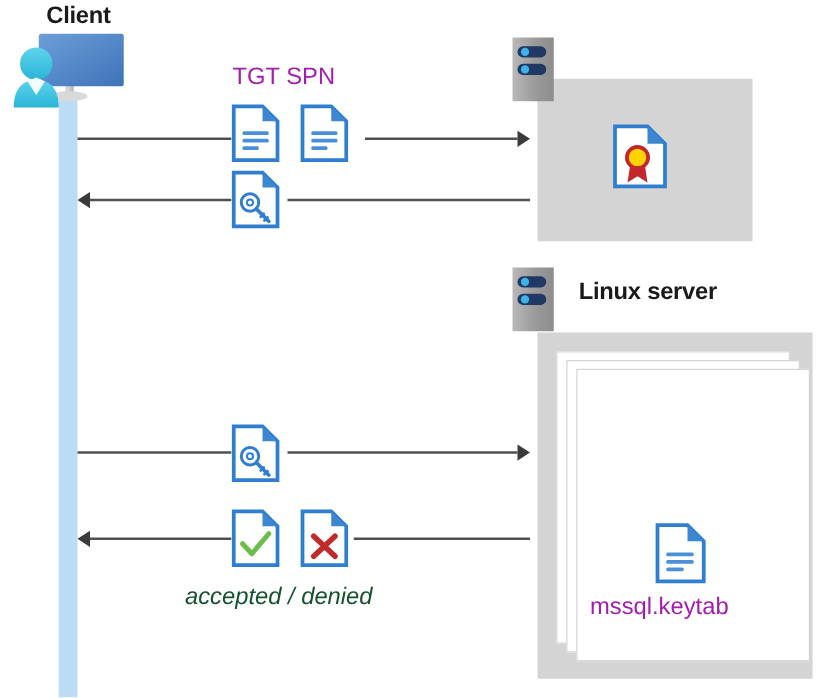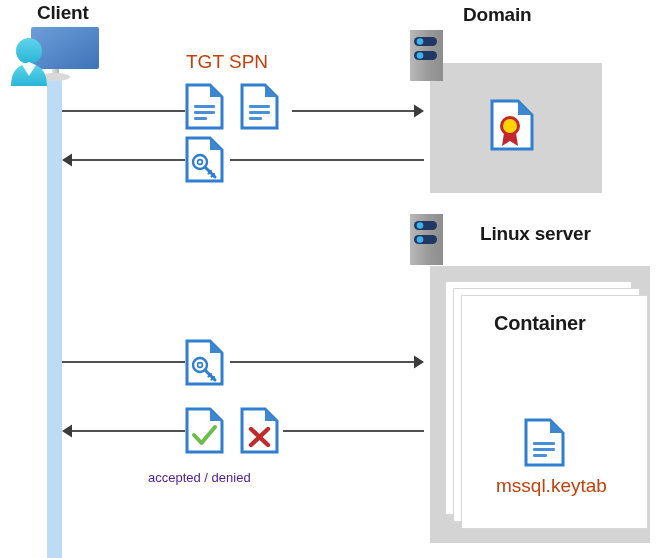--- a/index.html
+++ b/index.html
@@ -3,22 +3,22 @@
 <meta charset="utf-8">
 <style>
   html,body{margin:0;padding:0;background:#ffffff;}
   body{width:660px;height:558px;position:relative;overflow:hidden;
        font-family:"Liberation Sans","DejaVu Sans",sans-serif;color:#1a1a1a;}
   .stage{position:absolute;left:0;top:0;width:660px;height:558px;border-radius:20px;}
   .abs{position:absolute;}
 
   
   .ttl{font-weight:bold;font-size:19px;color:#1a1a1a;line-height:22px;letter-spacing:-.2px;}
-  .lbl{font-size:19px;color:#c2410c;line-height:22px;}
-  .cap{font-size:13px;color:#4c1d95;line-height:22px;}
+  .lbl{font-size:19px;color:#a21caf;line-height:22px;}
+  .cap{font-size:19px;color:#14532d;line-height:22px;font-style:italic;}
 
   
   .lifeline{background:#bcdcf5;}
 
   
   .graybox{background:#d4d4d4;}
   .card{background:#ffffff;border:1px solid #d6d6d6;box-shadow:0 0 0 0 rgba(0,0,0,0);}
 
   
   .srv{width:33px;height:51px;}
@@ -78,21 +78,20 @@
         </linearGradient>
       </defs>
       <rect x="0" y="0" width="33" height="51" fill="url(#srvG1)"></rect>
       <rect x="4" y="7" width="23" height="9" rx="4.5" fill="#1f3864"></rect>
       <circle cx="10" cy="11.5" r="3.3" fill="#3fb3e8"></circle>
       <rect x="4" y="21" width="23" height="9" rx="4.5" fill="#1f3864"></rect>
       <circle cx="10" cy="25.5" r="3.3" fill="#3fb3e8"></circle>
     </svg>
   </div>
 
-  <div class="abs ttl" style="left:463px;top:4px;">Domain</div>
 
   <div class="abs" style="left:490px;top:99px;">
     <svg width="44" height="52" viewBox="0 0 44 52">
       <path d="M2 2 H28 L42 16 V50 H2 Z" fill="#ffffff" stroke="#2f7ed0" stroke-width="3"></path>
       <path d="M28 2 L42 16 H28 Z" fill="#3c87cf"></path>
       <circle cx="20" cy="27" r="8.5" fill="#ffd200" stroke="#c1272d" stroke-width="3"></circle>
       <path d="M14 34 L12 47 L20 42 L28 47 L26 34 Z" fill="#c1272d"></path>
       <circle cx="20" cy="27" r="3.6" fill="#ffffff" opacity=".0"></circle>
     </svg>
   </div>
@@ -102,40 +101,39 @@
   <div class="abs" style="left:410px;top:214px;">
     <svg class="srv" viewBox="0 0 33 51">
       <rect x="0" y="0" width="33" height="51" fill="url(#srvG1)"></rect>
       <rect x="4" y="7" width="23" height="9" rx="4.5" fill="#1f3864"></rect>
       <circle cx="10" cy="11.5" r="3.3" fill="#3fb3e8"></circle>
       <rect x="4" y="21" width="23" height="9" rx="4.5" fill="#1f3864"></rect>
       <circle cx="10" cy="25.5" r="3.3" fill="#3fb3e8"></circle>
     </svg>
   </div>
 
-  <div class="abs ttl" style="left:480px;top:223px;text-align:right;">Linux server</div>
+  <div class="abs ttl" style="left:463px;top:223px;text-align:right;">Linux server</div>
 
   <div class="abs card" style="left:445px;top:281px;width:185px;height:232px;"></div>
   <div class="abs card" style="left:453px;top:288px;width:185px;height:232px;"></div>
   <div class="abs card" style="left:461px;top:295px;width:185px;height:232px;"></div>
 
-  <div class="abs ttl" style="left:494px;top:312px;font-size:20px;">Container</div>
 
 
   <div class="abs" style="left:524px;top:418px;">
     <svg width="41" height="49" viewBox="0 0 41 49">
       <path d="M2 2 H26 L39 15 V47 H2 Z" fill="#ffffff" stroke="#2f7ed0" stroke-width="3"></path>
       <path d="M26 2 L39 15 H26 Z" fill="#3c87cf"></path>
       <rect x="9" y="24" width="22" height="3" rx="1.2" fill="#4a90d9"></rect>
       <rect x="9" y="30" width="22" height="3" rx="1.2" fill="#4a90d9"></rect>
       <rect x="9" y="36" width="14" height="3" rx="1.2" fill="#4a90d9"></rect>
     </svg>
   </div>
 
-  <div class="abs lbl" style="left:496px;top:475px;">mssql.keytab</div>
+  <div class="abs lbl" style="left:472px;top:475px;">mssql.keytab</div>
 
   <div class="abs" style="left:62px;top:103px;">
     <svg width="362" height="16" viewBox="0 0 362 16">
       <line x1="0" y1="8" x2="123" y2="8" stroke="#505050" stroke-width="2"></line>
       <line x1="230" y1="8" x2="352" y2="8" stroke="#505050" stroke-width="2"></line>
       <path d="M352 1.5 L362 8 L352 14.5 Z" fill="#3b3b3b"></path>
     </svg>
   </div>
 
   <div class="abs lbl" style="left:186px;top:51px;">TGT</div>

